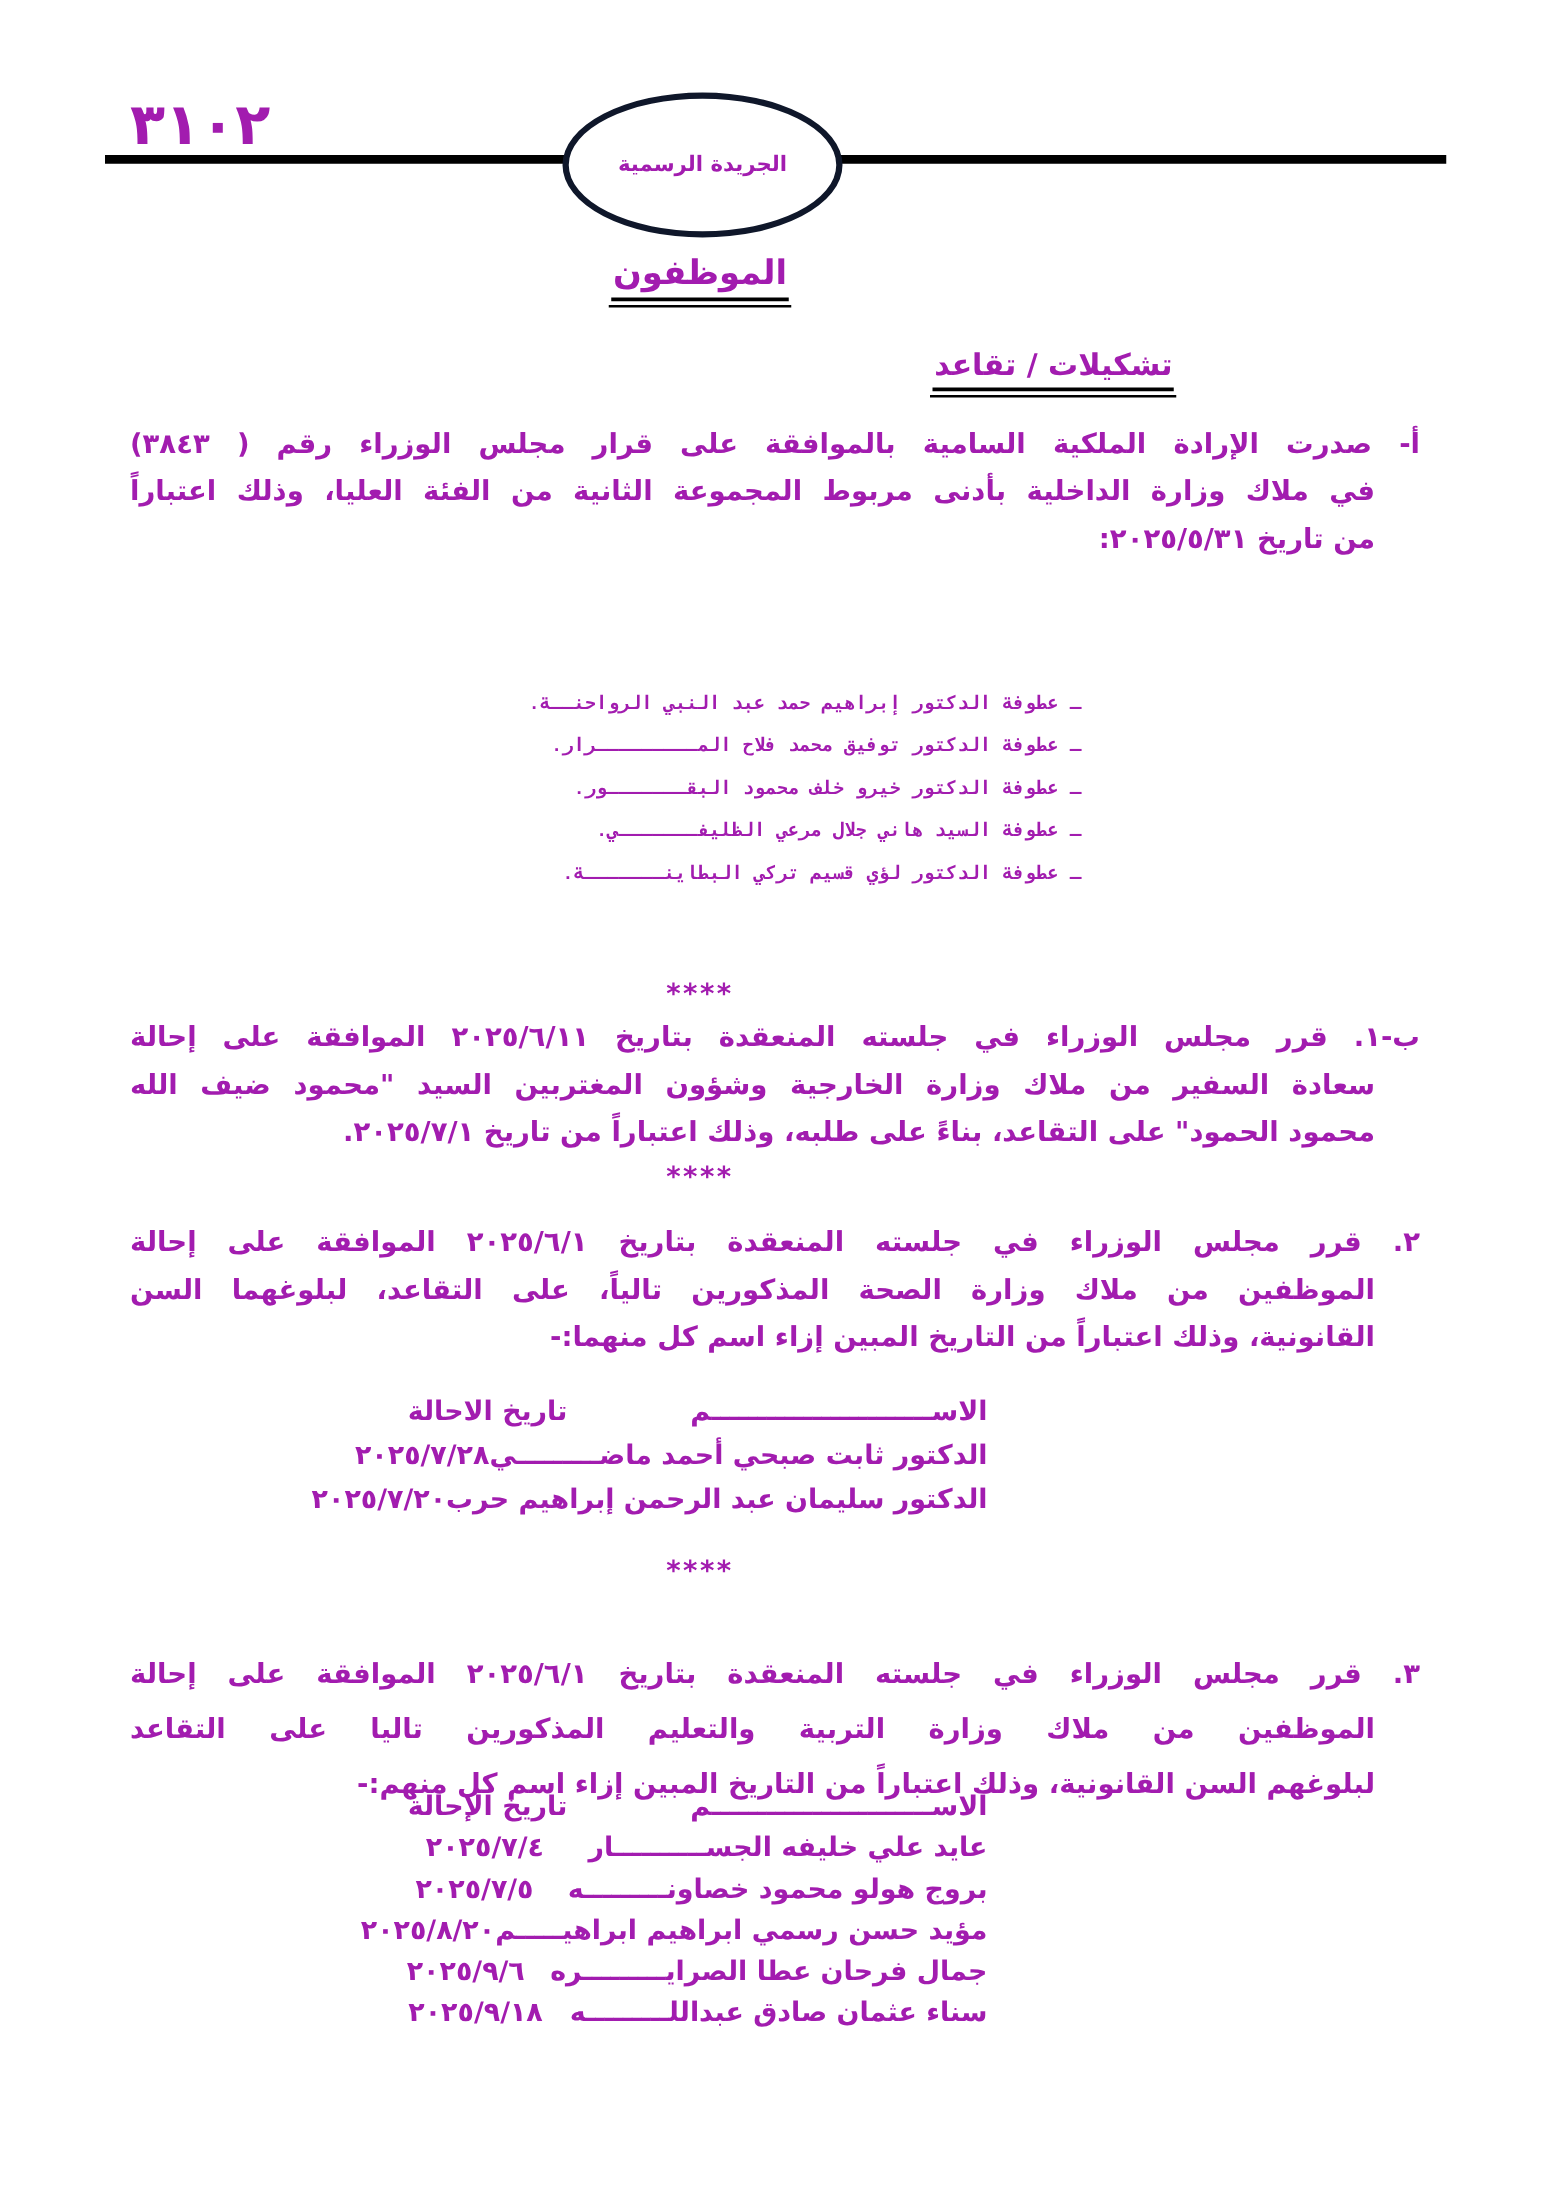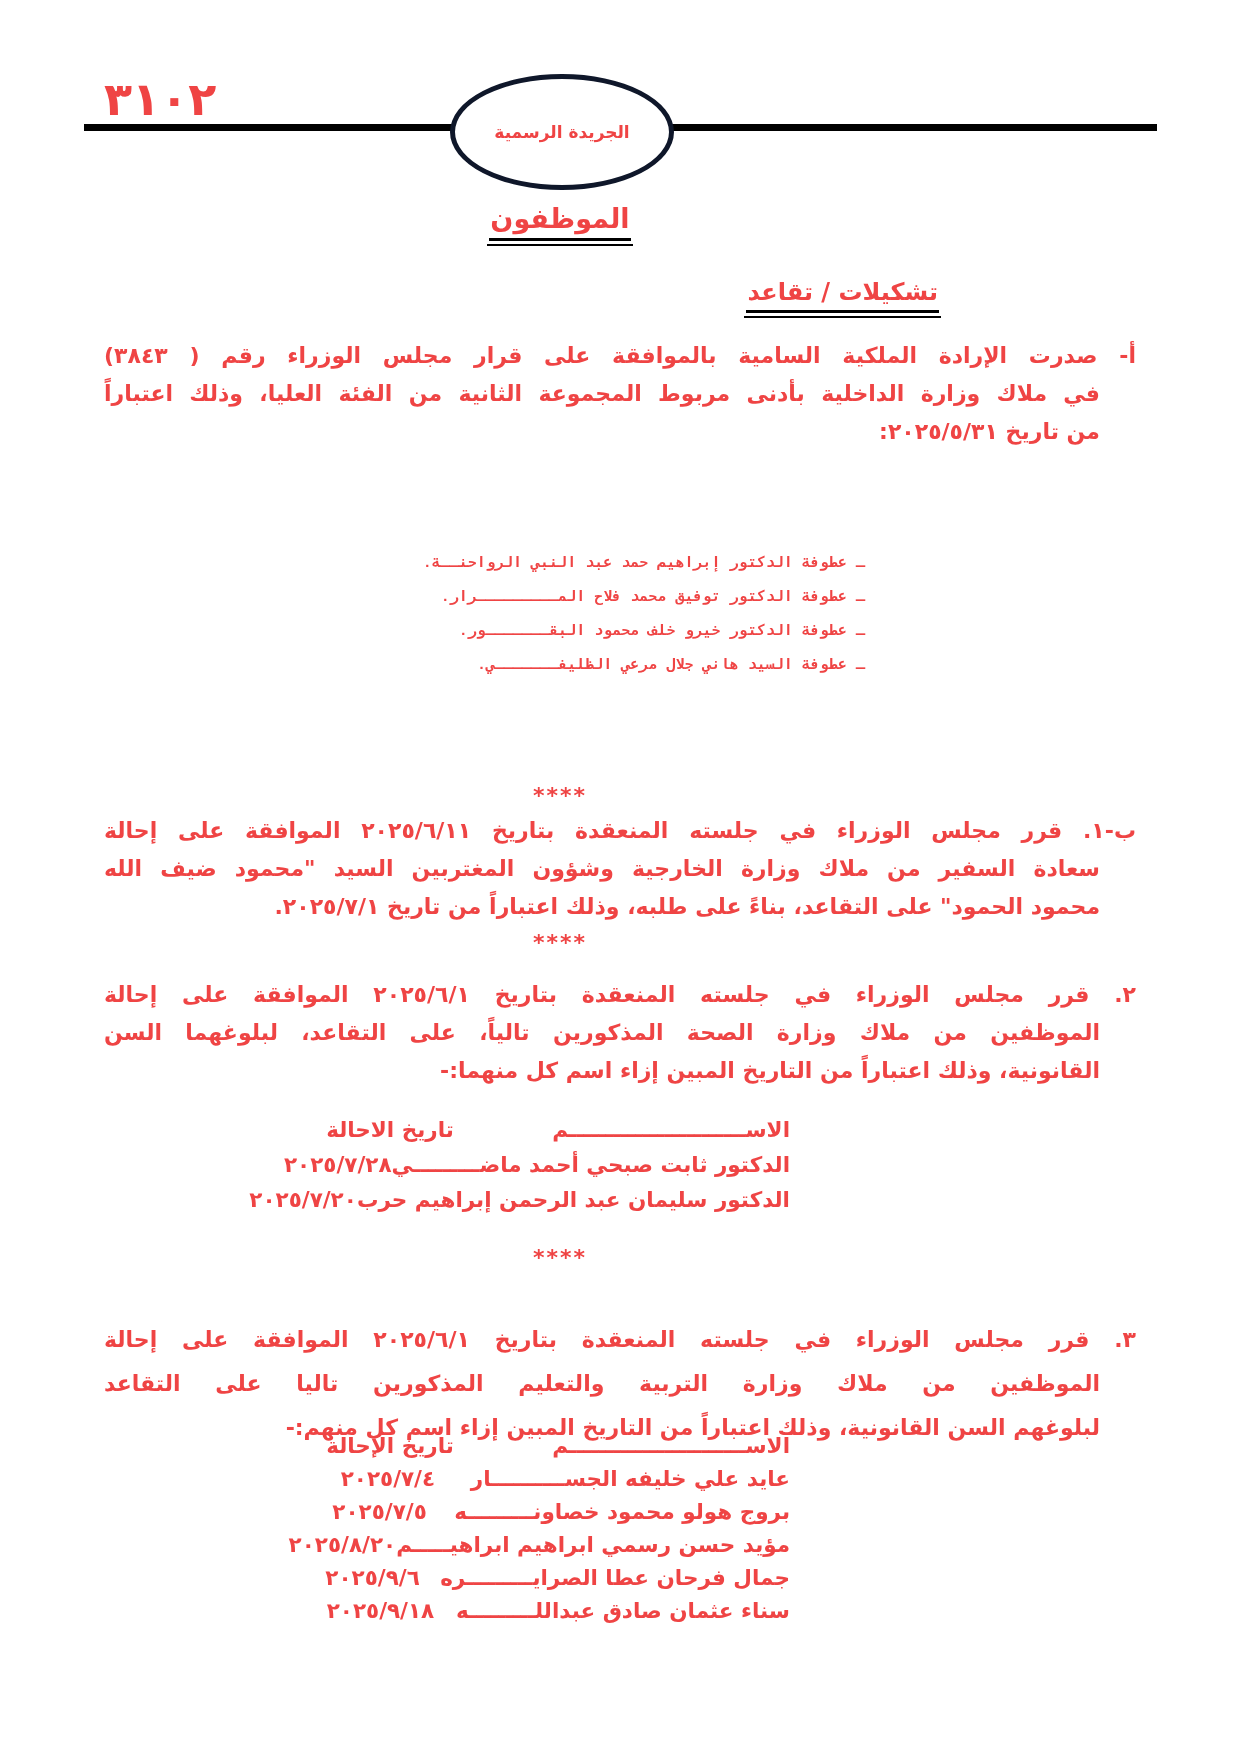--- a/index.html
+++ b/index.html
@@ -3,21 +3,21 @@
 <meta charset="utf-8">
 <style>
   html,body { margin:0; padding:0; background:#fff; }
   .page {
     position:relative;
     width:1241px; height:1754px;
     margin:0 auto;
     background:#ffffff;
     font-family:"DejaVu Sans", sans-serif;
     font-weight:700;
-    color:#ef4444;
+    color:#a21caf;
     direction:rtl;
     overflow:hidden;
   }
   
   .page-number {
     position:absolute; top:76px; left:104px;
     font-size:46px; line-height:1; letter-spacing:5px;
     direction:ltr;
   }
   .header-rule {
@@ -99,20 +99,21 @@
     <div class="ln">أ- صدرت الإرادة الملكية السامية بالموافقة على قرار مجلس الوزراء رقم ( ٣٨٤٣)</div>
     <div class="ln cont">في ملاك وزارة الداخلية بأدنى مربوط المجموعة الثانية من الفئة العليا، وذلك اعتباراً</div>
     <div class="ln cont end">من تاريخ ٢٠٢٥/٥/٣١:</div>
   </div>
 
   <div class="names">
     <div class="ni">ـ عطوفة الدكتور إبراهيم حمد عبد النبي الرواحنــة.</div>
     <div class="ni">ـ عطوفة الدكتور توفيق محمد فلاح المـــــــــرار.</div>
     <div class="ni">ـ عطوفة الدكتور خيرو خلف محمود البقـــــــور.</div>
     <div class="ni">ـ عطوفة السيد هاني جلال مرعي الظليفـــــــي.</div>
+    <div class="ni">ـ عطوفة الدكتور لؤي قسيم تركي البطاينـــــــة.</div>
   </div>
 
   <div class="center-band stars" id="stars-1">****</div>
 
   <div class="para" id="para-b">
     <div class="ln">ب-١. قرر مجلس الوزراء في جلسته المنعقدة بتاريخ ٢٠٢٥/٦/١١ الموافقة على إحالة</div>
     <div class="ln cont">سعادة السفير من ملاك وزارة الخارجية وشؤون المغتربين السيد "محمود ضيف الله</div>
     <div class="ln cont end">محمود الحمود" على التقاعد، بناءً على طلبه، وذلك اعتباراً من تاريخ ٢٠٢٥/٧/١.</div>
   </div>
 

